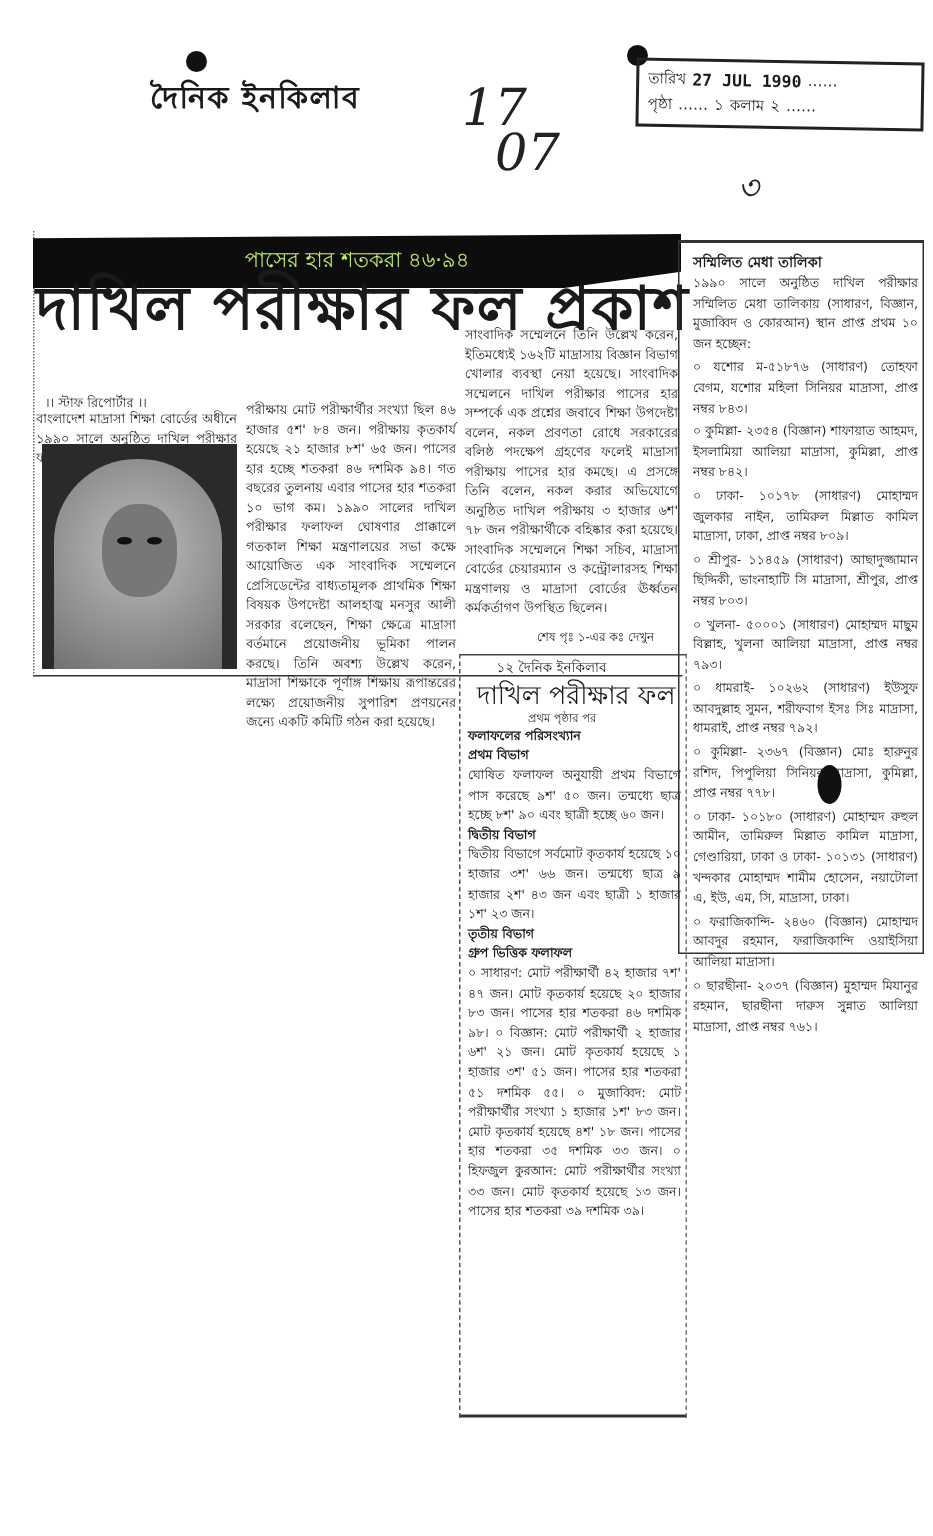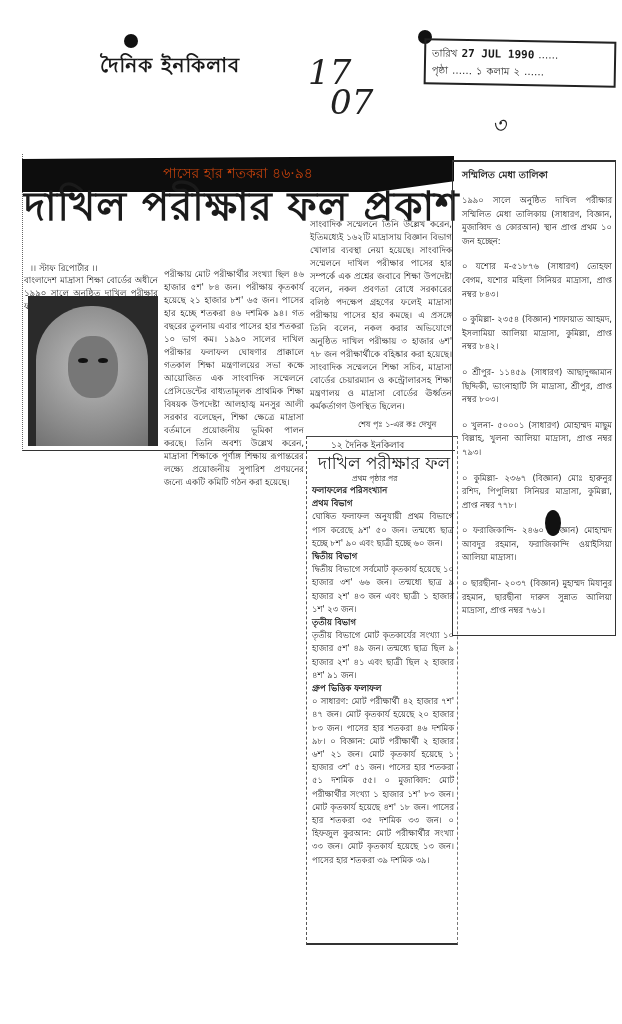--- a/index.html
+++ b/index.html
@@ -10,37 +10,37 @@
   .hand { font-family: "DejaVu Serif", serif; color: #222; }
   .hand-17 { left: 308px; top: 28px; font-size: 34px; font-style: italic; margin-top: 24px; }
   .hand-07 { left: 330px; top: 82px; font-size: 34px; font-style: italic; }
   .hand-3 { left: 492px; top: 108px; font-size: 22px; font-style: italic; transform: rotate(-10deg); }
   .hole { width: 14px; height: 14px; border-radius: 50%; background: #111; }
   .stamp { left: 424px; top: 40px; width: 192px; height: 46px; border: 2px solid #222;
            font-size: 10px; padding: 4px 6px; box-sizing: border-box; transform: rotate(1deg); }
   .stamp-row { display: flex; gap: 4px; white-space: nowrap; line-height: 17px; }
   .stamp-date { font-weight: bold; font-family: "DejaVu Sans Mono", monospace; font-size: 11px; }
   .clip-main { left: 22px; top: 154px; width: 432px; height: 296px; border-left: 1px dotted #666; border-bottom: 1px solid #333; }
-  .banner { left: 22px; top: 156px; width: 432px; height: 36px; background: #0d0d0d; color: #c2410c;
+  .banner { left: 22px; top: 156px; width: 432px; height: 36px; background: #0d0d0d; color: #bef264;
             font-size: 14px; display: flex; align-items: center; justify-content: center; clip-path: polygon(0 8%, 100% 0, 100% 70%, 82% 100%, 0 100%); }
   .headline { left: 24px; top: 178px; font-size: 40px; font-weight: bold; letter-spacing: 1px; line-height: 56px; white-space: nowrap; }
   .col { font-size: 8.6px; line-height: 13px; text-align: justify; }
   .byline { left: 30px; top: 262px; font-size: 8.6px; }
   .col1 { left: 24px; top: 274px; width: 134px; }
   .photo { left: 28px; top: 296px; width: 130px; height: 150px; background: #2a2a2a; overflow: hidden; }
   .photo .scarf { position: absolute; left: 8px; top: 10px; width: 112px; height: 150px; border-radius: 55px 55px 10px 10px; background: radial-gradient(circle at 50% 40%, #bdbdbd, #8c8c8c 60%, #6a6a6a); }
   .photo .face { position: absolute; left: 40px; top: 40px; width: 50px; height: 62px; border-radius: 45%; background: #777; }
   .photo .eye { position: absolute; top: 62px; width: 10px; height: 5px; background: #111; border-radius: 50%; }
   .col2 { left: 164px; top: 236px; width: 140px; margin-top: 32px; }
   .col3 { left: 310px; top: 218px; width: 142px; }
   .see-more { left: 358px; top: 418px; font-size: 8px; }
   .clip-right { left: 452px; top: 160px; width: 164px; height: 476px; border: 1px solid #333; border-top-width: 2px; box-sizing: border-box; }
   .right-title { left: 462px; top: 168px; font-size: 9.5px; font-weight: bold; text-align: center; }
   .right-body { left: 462px; top: 182px; width: 150px; font-size: 8.4px; line-height: 13.6px; }
-  .right-body p { margin: 12px 0 2px 0; }
+  .right-body p { margin: 0 0 2px 0; }
   .clip-cont { left: 306px; top: 436px; width: 150px; height: 506px; border-left: 1px dashed #555; border-right: 1px dashed #777; border-bottom: 2px solid #333; border-top: 1px solid #444; }
   .cont-src { left: 312px; top: 438px; font-size: 9px; margin-left: 19px; }
   .cont-head { left: 318px; top: 450px; font-size: 17px; font-weight: normal; white-space: nowrap; }
   .cont-sub { left: 352px; top: 472px; font-size: 7.6px; }
   .cont-body { left: 312px; top: 484px; width: 142px; font-size: 8.4px; line-height: 13.2px; }
   .cont-body .h { font-weight: bold; display: block; }
   .cont-body p { margin: 0; }
   .blot { left: 545px; top: 510px; width: 16px; height: 26px; border-radius: 50%; background: #111; }
 </style>
 </head>
@@ -83,35 +83,37 @@
 <div class="abs col col2">পরীক্ষায় মোট পরীক্ষার্থীর সংখ্যা ছিল ৪৬ হাজার ৫শ' ৮৪ জন। পরীক্ষায় কৃতকার্য হয়েছে ২১ হাজার ৮শ' ৬৫ জন। পাসের হার হচ্ছে শতকরা ৪৬ দশমিক ৯৪। গত বছরের তুলনায় এবার পাসের হার শতকরা ১০ ভাগ কম। ১৯৯০ সালের দাখিল পরীক্ষার ফলাফল ঘোষণার প্রাক্কালে গতকাল শিক্ষা মন্ত্রণালয়ের সভা কক্ষে আয়োজিত এক সাংবাদিক সম্মেলনে প্রেসিডেন্টের বাধ্যতামূলক প্রাথমিক শিক্ষা বিষয়ক উপদেষ্টা আলহাজ্ব মনসুর আলী সরকার বলেছেন, শিক্ষা ক্ষেত্রে মাদ্রাসা বর্তমানে প্রয়োজনীয় ভূমিকা পালন করছে। তিনি অবশ্য উল্লেখ করেন, মাদ্রাসা শিক্ষাকে পূর্ণাঙ্গ শিক্ষায় রূপান্তরের লক্ষ্যে প্রয়োজনীয় সুপারিশ প্রণয়নের জন্যে একটি কমিটি গঠন করা হয়েছে।</div>
 <div class="abs col col3">সাংবাদিক সম্মেলনে তিনি উল্লেখ করেন, ইতিমধ্যেই ১৬২টি মাদ্রাসায় বিজ্ঞান বিভাগ খোলার ব্যবস্থা নেয়া হয়েছে। সাংবাদিক সম্মেলনে দাখিল পরীক্ষার পাসের হার সম্পর্কে এক প্রশ্নের জবাবে শিক্ষা উপদেষ্টা বলেন, নকল প্রবণতা রোধে সরকারের বলিষ্ঠ পদক্ষেপ গ্রহণের ফলেই মাদ্রাসা পরীক্ষায় পাসের হার কমছে। এ প্রসঙ্গে তিনি বলেন, নকল করার অভিযোগে অনুষ্ঠিত দাখিল পরীক্ষায় ৩ হাজার ৬শ' ৭৮ জন পরীক্ষার্থীকে বহিষ্কার করা হয়েছে। সাংবাদিক সম্মেলনে শিক্ষা সচিব, মাদ্রাসা বোর্ডের চেয়ারম্যান ও কন্ট্রোলারসহ শিক্ষা মন্ত্রণালয় ও মাদ্রাসা বোর্ডের ঊর্ধ্বতন কর্মকর্তাগণ উপস্থিত ছিলেন।</div>
 <div class="abs see-more">শেষ পৃঃ ১-এর কঃ দেখুন</div>
 
 <div class="abs clip-right"></div>
 <div class="abs right-title">সম্মিলিত মেধা তালিকা</div>
 <div class="abs col right-body">
   <p>১৯৯০ সালে অনুষ্ঠিত দাখিল পরীক্ষার সম্মিলিত মেধা তালিকায় (সাধারণ, বিজ্ঞান, মুজাব্বিদ ও কোরআন) স্থান প্রাপ্ত প্রথম ১০ জন হচ্ছেন:</p>
   <p>০ যশোর ম-৫১৮৭৬ (সাধারণ) তোহফা বেগম, যশোর মহিলা সিনিয়র মাদ্রাসা, প্রাপ্ত নম্বর ৮৪৩।</p>
   <p>০ কুমিল্লা- ২৩৫৪ (বিজ্ঞান) শাফায়াত আহমদ, ইসলামিয়া আলিয়া মাদ্রাসা, কুমিল্লা, প্রাপ্ত নম্বর ৮৪২।</p>
+  <p>০ ঢাকা- ১০১৭৮ (সাধারণ) মোহাম্মদ জুলকার নাইন, তামিরুল মিল্লাত কামিল মাদ্রাসা, ঢাকা, প্রাপ্ত নম্বর ৮০৯।</p>
   <p>০ শ্রীপুর- ১১৪৫৯ (সাধারণ) আছাদুজ্জামান ছিদ্দিকী, ভাংনাহাটি সি মাদ্রাসা, শ্রীপুর, প্রাপ্ত নম্বর ৮০৩।</p>
   <p>০ খুলনা- ৫০০০১ (সাধারণ) মোহাম্মদ মাছুম বিল্লাহ, খুলনা আলিয়া মাদ্রাসা, প্রাপ্ত নম্বর ৭৯৩।</p>
+  <p>০ ধামরাই- ১০২৬২ (সাধারণ) ইউসুফ আবদুল্লাহ সুমন, শরীফবাগ ইসঃ সিঃ মাদ্রাসা, ধামরাই, প্রাপ্ত নম্বর ৭৯২।</p>
   <p>০ কুমিল্লা- ২৩৬৭ (বিজ্ঞান) মোঃ হারুনুর রশিদ, পিপুলিয়া সিনিয়র মাদ্রাসা, কুমিল্লা, প্রাপ্ত নম্বর ৭৭৮।</p>
+  <p>০ ঢাকা- ১০১৮০ (সাধারণ) মোহাম্মদ রুহুল আমীন, তামিরুল মিল্লাত কামিল মাদ্রাসা, গেণ্ডারিয়া, ঢাকা ও ঢাকা- ১০১৩১ (সাধারণ) খন্দকার মোহাম্মদ শামীম হোসেন, নয়াটোলা এ, ইউ, এম, সি, মাদ্রাসা, ঢাকা।</p>
   <p>০ ফরাজিকান্দি- ২৪৬০ (বিজ্ঞান) মোহাম্মদ আবদুর রহমান, ফরাজিকান্দি ওয়াইসিয়া আলিয়া মাদ্রাসা।</p>
   <p>০ ছারছীনা- ২০৩৭ (বিজ্ঞান) মুহাম্মদ মিযানুর রহমান, ছারছীনা দারুস সুন্নাত আলিয়া মাদ্রাসা, প্রাপ্ত নম্বর ৭৬১।</p>
 </div>
 <div class="abs blot"></div>
 
 <div class="abs clip-cont"></div>
 <div class="abs cont-src">১২ দৈনিক ইনকিলাব</div>
 <div class="abs cont-head">দাখিল পরীক্ষার ফল</div>
 <div class="abs cont-sub">প্রথম পৃষ্ঠার পর</div>
 <div class="abs col cont-body">
   <span class="h">ফলাফলের পরিসংখ্যান</span>
   <span class="h">প্রথম বিভাগ</span>
   <p>ঘোষিত ফলাফল অনুযায়ী প্রথম বিভাগে পাস করেছে ৯শ' ৫০ জন। তন্মধ্যে ছাত্র হচ্ছে ৮শ' ৯০ এবং ছাত্রী হচ্ছে ৬০ জন।</p>
   <span class="h">দ্বিতীয় বিভাগ</span>
   <p>দ্বিতীয় বিভাগে সর্বমোট কৃতকার্য হয়েছে ১০ হাজার ৩শ' ৬৬ জন। তন্মধ্যে ছাত্র ৯ হাজার ২শ' ৪৩ জন এবং ছাত্রী ১ হাজার ১শ' ২৩ জন।</p>
   <span class="h">তৃতীয় বিভাগ</span>
-  <p>তৃতীয় বিভাগে মোট কৃতকার্যের সংখ্যা ১০ হাজার ৫শ' ৪৯ জন। তন্মধ্যে ছাত্র ছিল ৯ হাজার ২শ' ৪১ এবং ছাত্রী ছিল ২ হাজার ৪শ' ৯১ জন।</p>
   <span class="h">গ্রুপ ভিত্তিক ফলাফল</span>
   <p>০ সাধারণ: মোট পরীক্ষার্থী ৪২ হাজার ৭শ' ৪৭ জন। মোট কৃতকার্য হয়েছে ২০ হাজার ৮৩ জন। পাসের হার শতকরা ৪৬ দশমিক ৯৮। ০ বিজ্ঞান: মোট পরীক্ষার্থী ২ হাজার ৬শ' ২১ জন। মোট কৃতকার্য হয়েছে ১ হাজার ৩শ' ৫১ জন। পাসের হার শতকরা ৫১ দশমিক ৫৫। ০ মুজাব্বিদ: মোট পরীক্ষার্থীর সংখ্যা ১ হাজার ১শ' ৮৩ জন। মোট কৃতকার্য হয়েছে ৪শ' ১৮ জন। পাসের হার শতকরা ৩৫ দশমিক ৩৩ জন। ০ হিফজুল কুরআন: মোট পরীক্ষার্থীর সংখ্যা ৩৩ জন। মোট কৃতকার্য হয়েছে ১৩ জন। পাসের হার শতকরা ৩৯ দশমিক ৩৯।</p>
 </div>
 
 </body></html>

